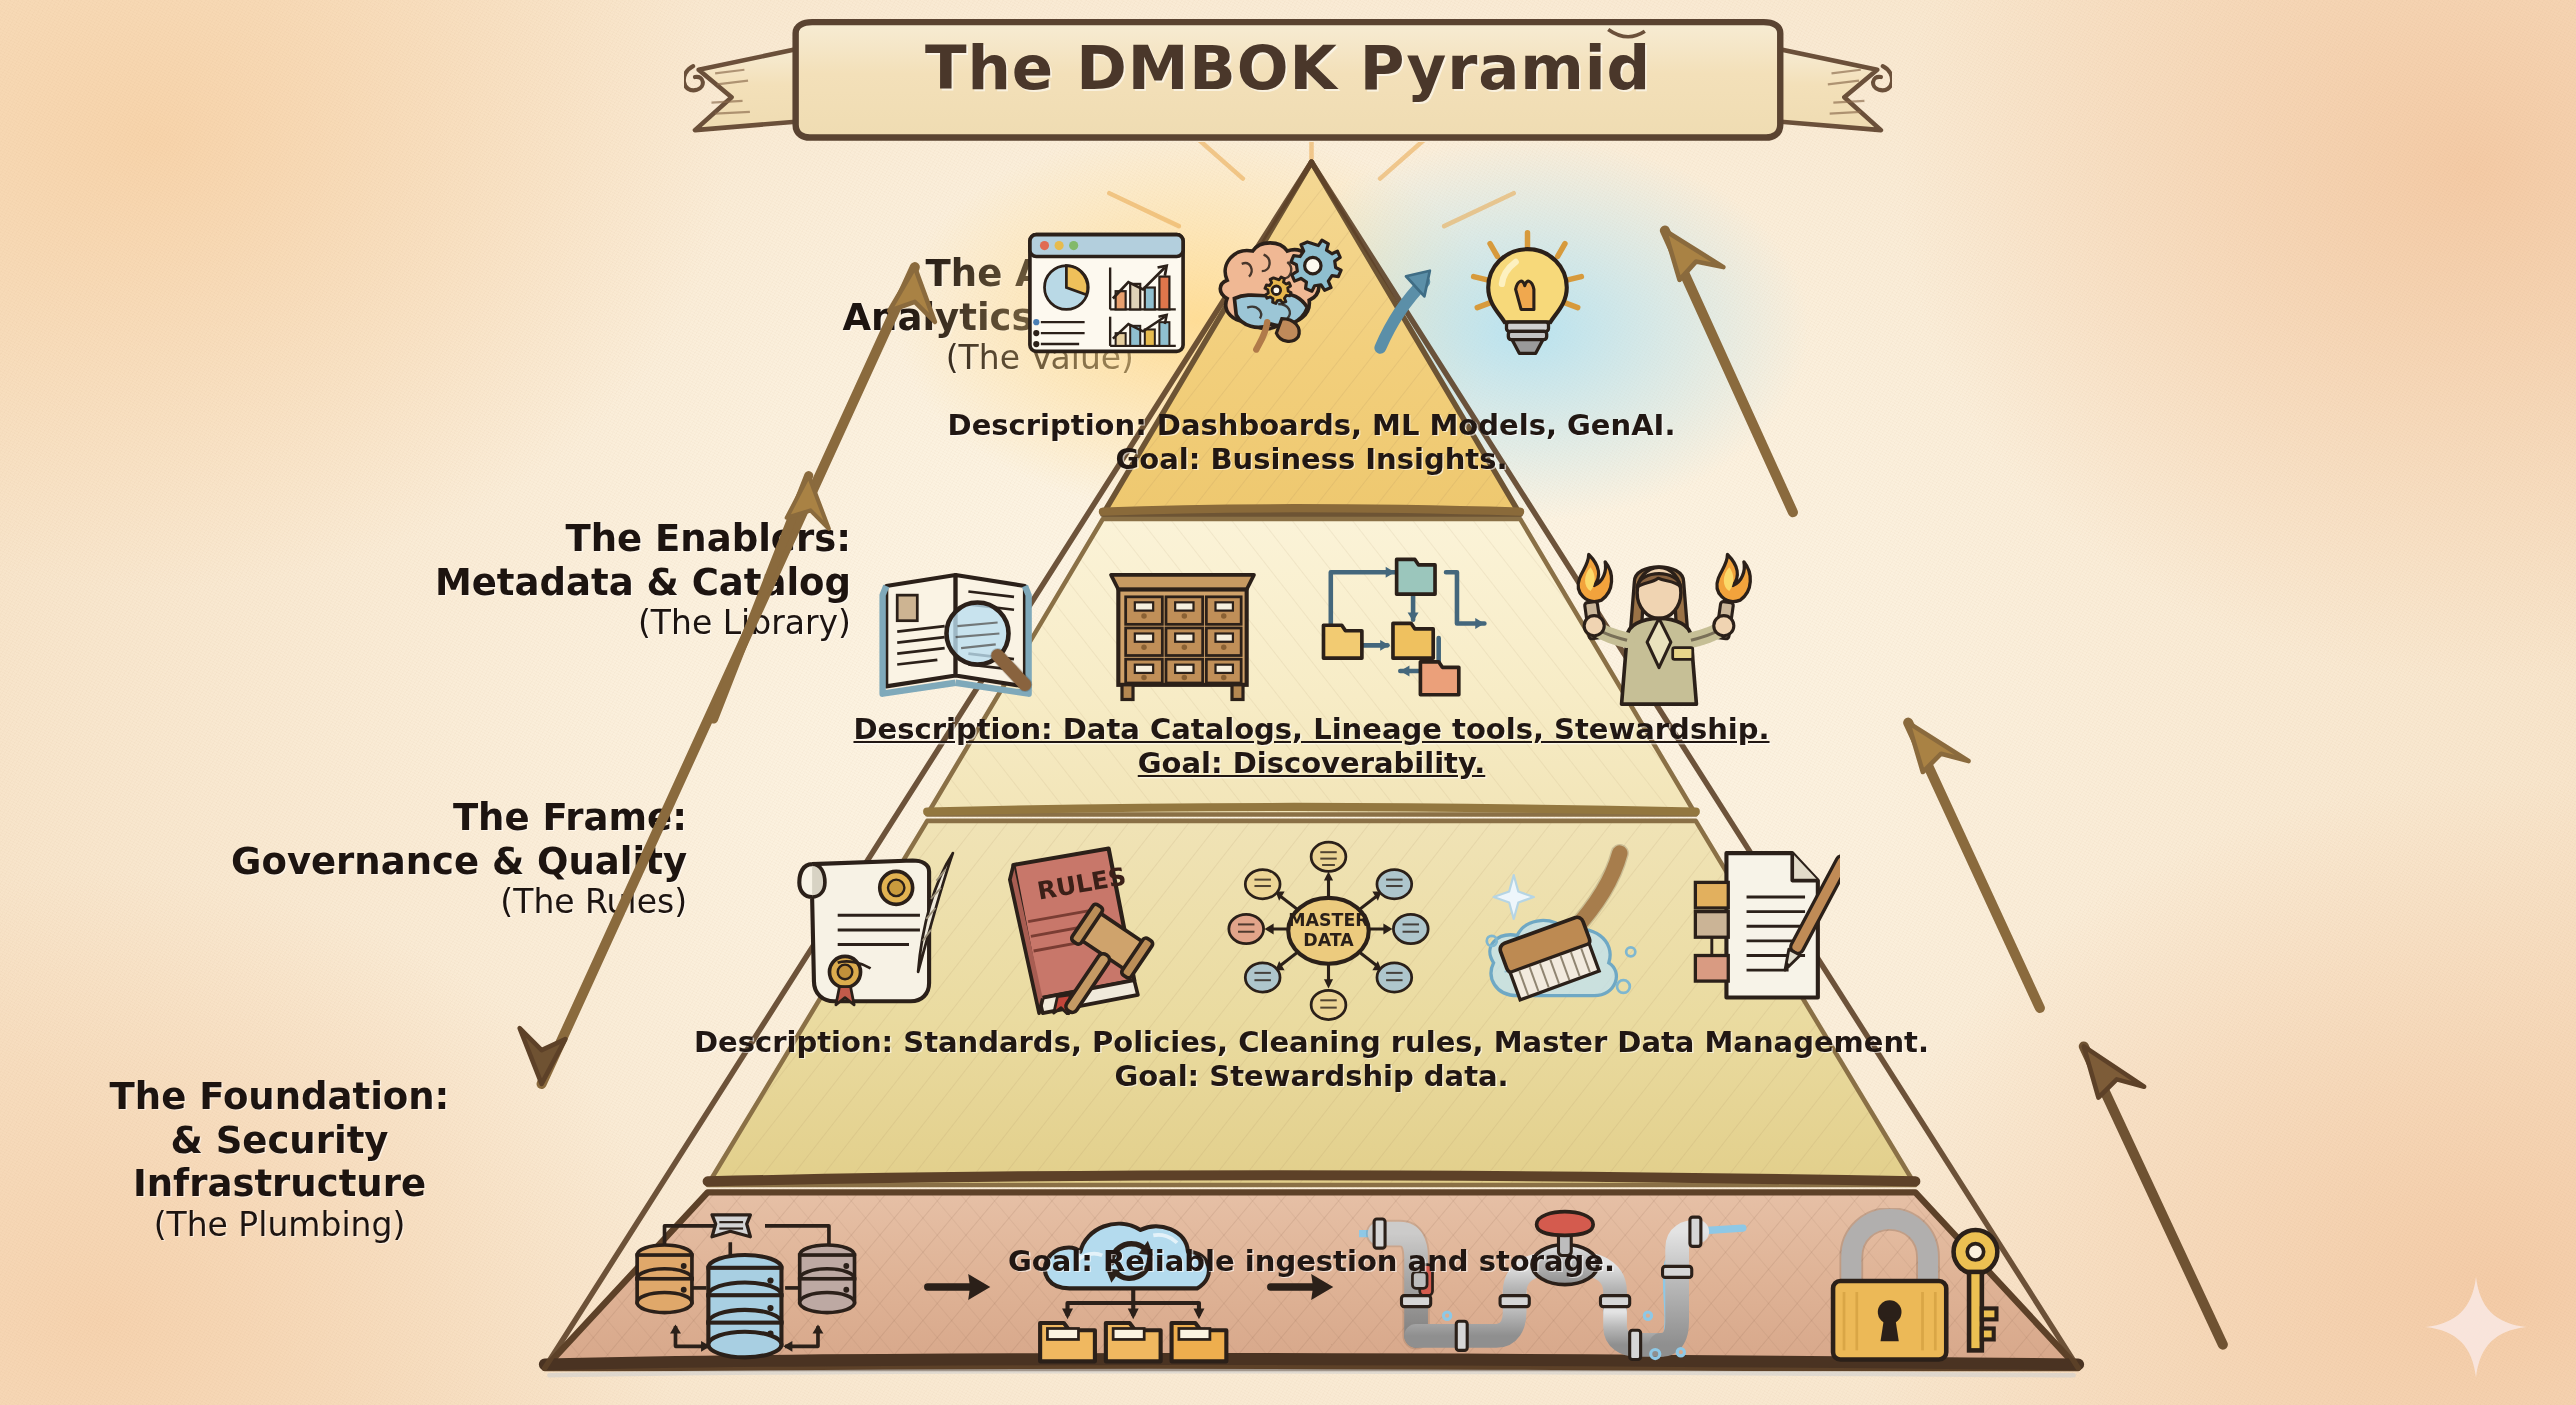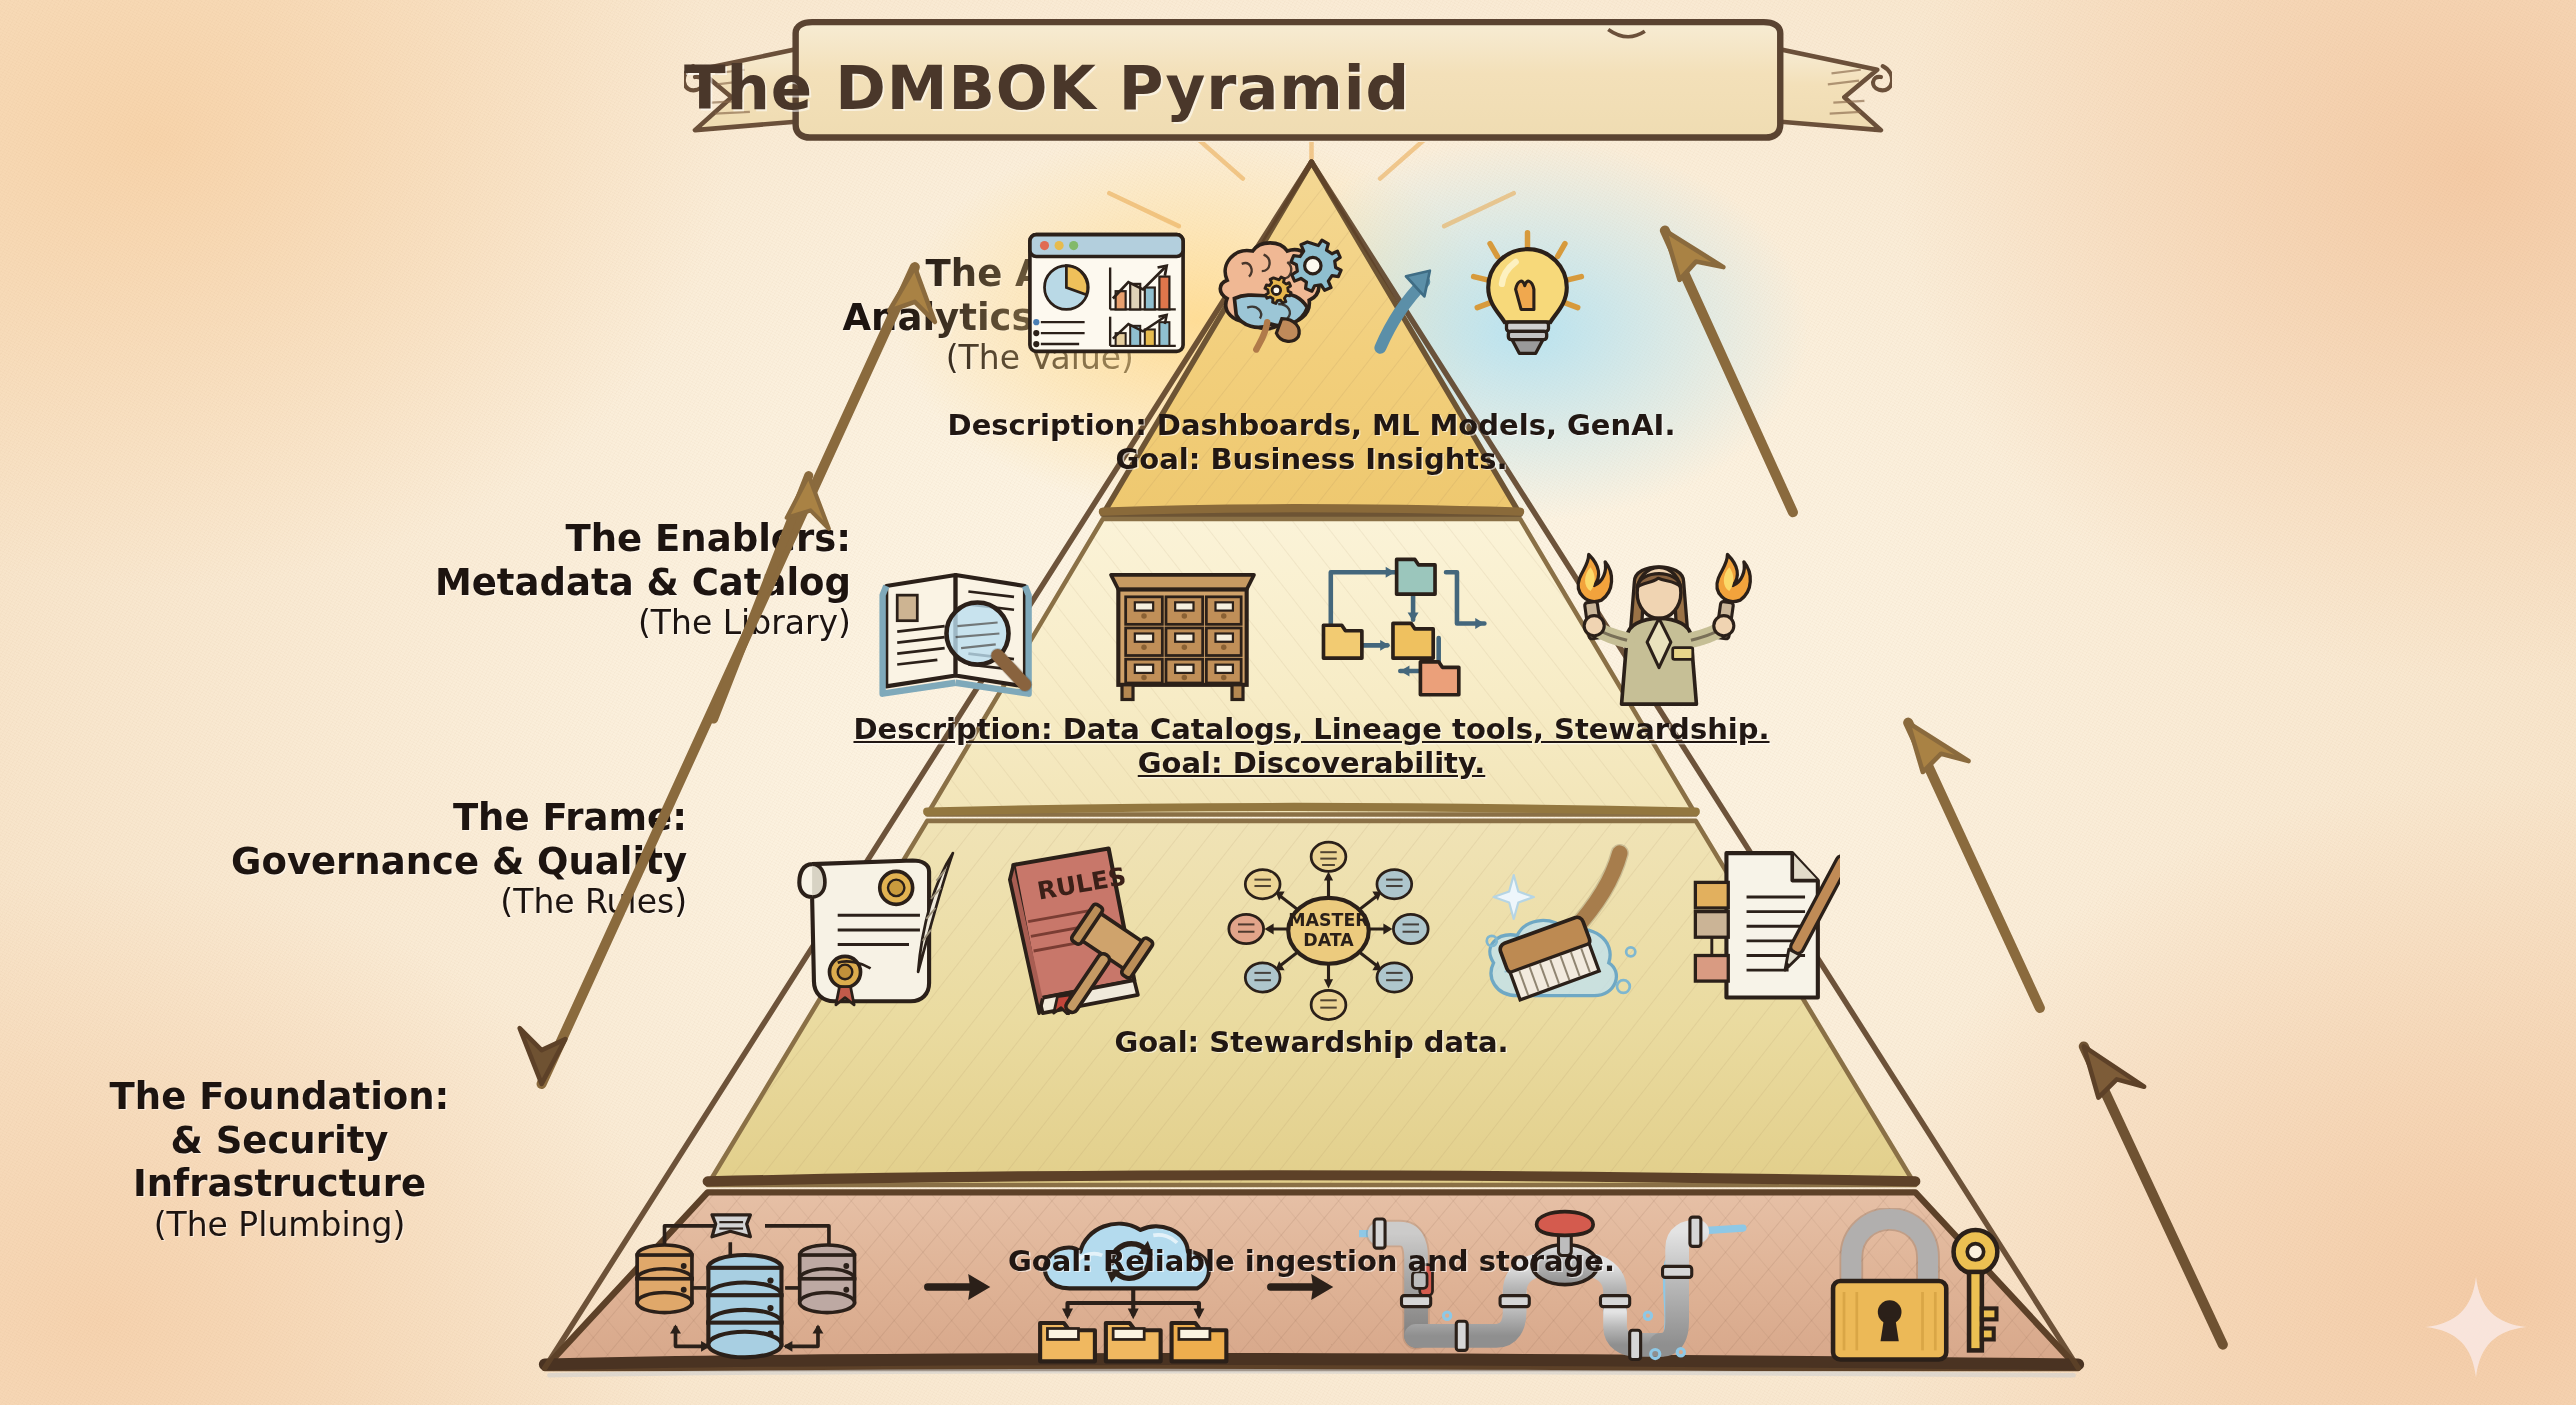--- a/index.html
+++ b/index.html
@@ -42,22 +42,22 @@
     left: 50%;
     top: 12.8px;
     transform: translateX(-50%);
     width: 1208px;
     height: 156px;
   }
   #banner-svg { position: absolute; inset: 0; }
   #banner-title {
     position: absolute;
     left: 0; right: 0;
-    top: 39px;
-    text-align: left;
+    top: 19px;
+    text-align: center;
     font-family: "DejaVu Sans", sans-serif;
     font-size: 61px;
     font-weight: 700;
     color: #4a372a;
     letter-spacing: 0.9px;
     text-shadow: 1.8px 1.8px 0 rgba(255,255,255,0.55);
   }
 
   
   #pyramid {
@@ -656,20 +656,21 @@
 
         <g transform="rotate(28 140 80)">
           <rect x="132" y="6" width="14" height="118" rx="6" fill="#c08b56" stroke="#2b2019" stroke-width="3.6"></rect>
           <path d="M132,124 L146,124 L139,146 Z" fill="#e2ddcd" stroke="#2b2019" stroke-width="3.2" stroke-linejoin="round"></path>
           <line x1="139" y1="138" x2="139" y2="146" stroke="#2b2019" stroke-width="3"></line>
         </g>
       </svg>
     </div>
 
     <div class="tier-text" style="left:0; right:0; top:884px; font-size:29px;">
+      <span>Description: Standards, Policies, Cleaning rules, Master Data Management.</span>
       <span class="goal">Goal: Stewardship data.</span>
     </div>
 
     <div class="icon-row" style="left:201px; top:1063px; width:1445px; height:163px; gap:22px;">
 
       <svg width="274" height="156" viewBox="0 0 300 170">
         <g fill="none" stroke="#2b2019" stroke-width="4" stroke-linejoin="round">
           <path d="M40,44 L40,18 L110,18"></path>
           <path d="M150,18 L220,18 L220,44"></path>
           <path d="M112,36 L112,60"></path>

